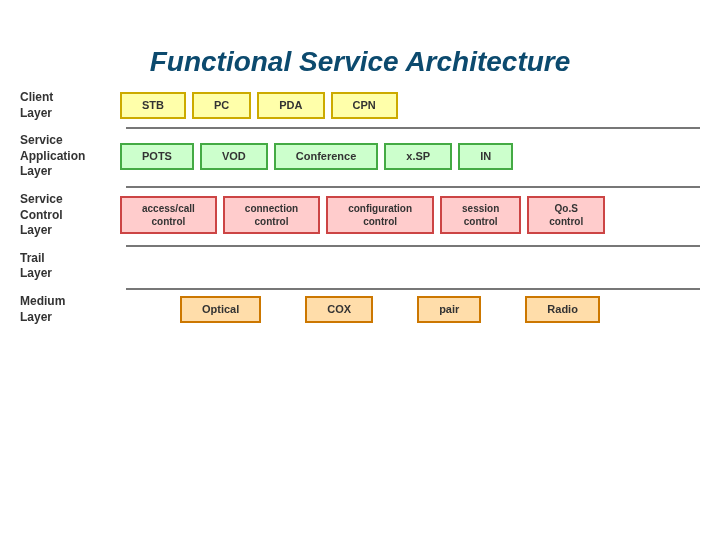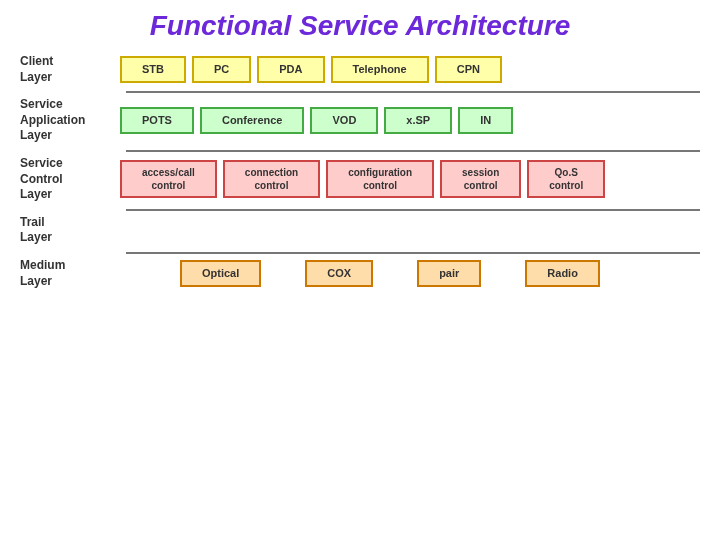--- a/index.html
+++ b/index.html
@@ -15,24 +15,25 @@
     .page {
       width: 720px;
       height: 540px;
       padding: 10px 20px;
       position: relative;
     }
 
     .title {
       font-size: 28px;
       font-style: italic;
-      color: #6d28d9;
+      color: #0c4a6e;
       font-weight: bold;
       text-align: center;
       margin-bottom: 12px;
+      margin-top: 36px;
     }
 
     .row {
       display: flex;
       align-items: center;
       margin-bottom: 6px;
       position: relative;
     }
 
     .layer-label {
@@ -154,33 +155,32 @@
 
 <div class="page">
   <div class="title">Functional Service Architecture</div>
 
   <div class="row">
     <div class="layer-label">Client<br>Layer</div>
     <div class="boxes">
       <div class="box box-yellow">STB</div>
       <div class="box box-yellow">PC</div>
       <div class="box box-yellow">PDA</div>
-      <div class="box box-yellow telephone-box">Telephone</div>
       <div class="box box-yellow">CPN</div>
     </div>
   </div>
 
   <div class="separator-line"></div>
 
   <div class="row">
     <div class="layer-label">Service<br>Application<br>Layer</div>
     <div class="boxes">
       <div class="box box-green">POTS</div>
+      <div class="box box-green" style="min-width:60px;">VOD</div>
       <div class="box box-green conference-box">Conference</div>
-      <div class="box box-green" style="min-width:60px;">VOD</div>
       <div class="box box-green xsp-box">x.SP</div>
       <div class="box box-green">IN</div>
     </div>
   </div>
 
   <div class="separator-line"></div>
 
   <div class="row">
     <div class="layer-label">Service<br>Control<br>Layer</div>
     <div class="boxes">

